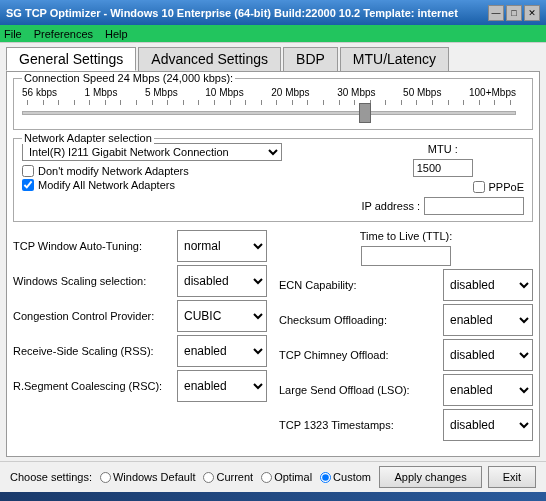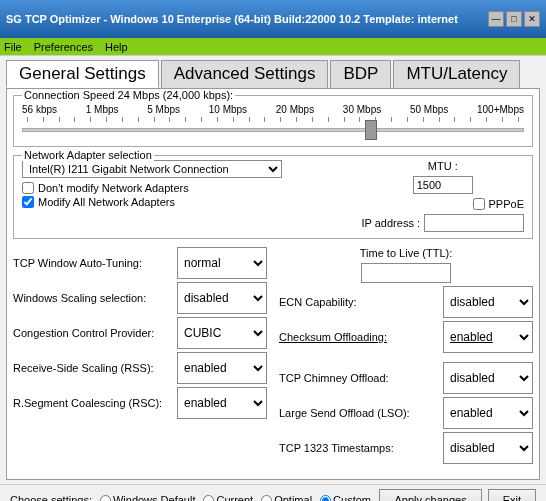--- a/index.html
+++ b/index.html
@@ -11,74 +11,74 @@
       height: 501px;
       overflow: hidden;
     }
     .title-bar {
       background: linear-gradient(to bottom, #4a90d9, #1a5fa8);
       color: white;
       padding: 8px 6px;
       display: flex;
       justify-content: space-between;
       align-items: center;
-      height: 38px;
+      height: 25px;
     }
     .title-bar-text { font-size: 11px; font-weight: bold; }
     .title-bar-buttons { display: flex; gap: 2px; }
     .title-btn {
       width: 16px; height: 16px;
       background: #c0c0c0;
       border: 1px solid #888;
       font-size: 9px;
       display: flex; align-items: center; justify-content: center;
       cursor: pointer;
       color: #000;
     }
     .menu-bar {
-      background: #84cc16;
+      background: #22c55e;
       padding: 2px 4px;
       display: flex;
       gap: 12px;
       border-bottom: 1px solid #ccc;
       height: 18px;
       align-items: center;
     }
     .menu-item { font-size: 11px; cursor: pointer; color: #000; }
     .tabs-row {
       display: flex;
       padding: 4px 6px 0 6px;
       gap: 0;
       background: #f0f0f0;
     }
     .tab {
       padding: 3px 12px;
       border: 1px solid #999;
       background: #ddd;
       cursor: pointer;
-      font-size: 17px;
+      font-size: 14px;
       border-bottom: none;
       margin-right: 2px;
     }
     .tab.active {
       background: #fff;
       border-bottom: 1px solid #fff;
       z-index: 1;
       font-weight: normal;
     }
     .main-content {
       background: #fff;
       border: 1px solid #999;
       margin: 0 6px 4px 6px;
       padding: 6px;
     }
     
     .section-box {
       border: 1px solid #aaa;
-      padding: 4px 8px 6px 8px;
+      padding: 4px 16px 6px 8px;
       margin-bottom: 8px;
       position: relative;
     }
     .section-label {
       position: absolute;
       top: -7px;
       left: 8px;
       background: #fff;
       padding: 0 2px;
       font-size: 11px;
@@ -350,21 +350,21 @@
       <div class="setting-row" style="margin-bottom:3px;flex-direction:column;">
         <span class="setting-label">Time to Live (TTL):</span>
         <input type="text" class="setting-input" style="">
       </div>
       <div class="setting-row" style="margin-bottom:3px;">
         <span class="setting-label">ECN Capability:</span>
         <select class="setting-select">
           <option>disabled</option><option>enabled</option>
         </select>
       </div>
-      <div class="setting-row" style="margin-bottom:9px;text-decoration:underline;">
+      <div class="setting-row" style="margin-bottom:3px;">
         <span class="setting-label">Checksum Offloading:</span>
         <select class="setting-select">
           <option>enabled</option><option>disabled</option>
         </select>
       </div>
       <div class="setting-row" style="margin-bottom:3px;">
         <span class="setting-label">TCP Chimney Offload:</span>
         <select class="setting-select">
           <option>disabled</option><option>enabled</option>
         </select>

